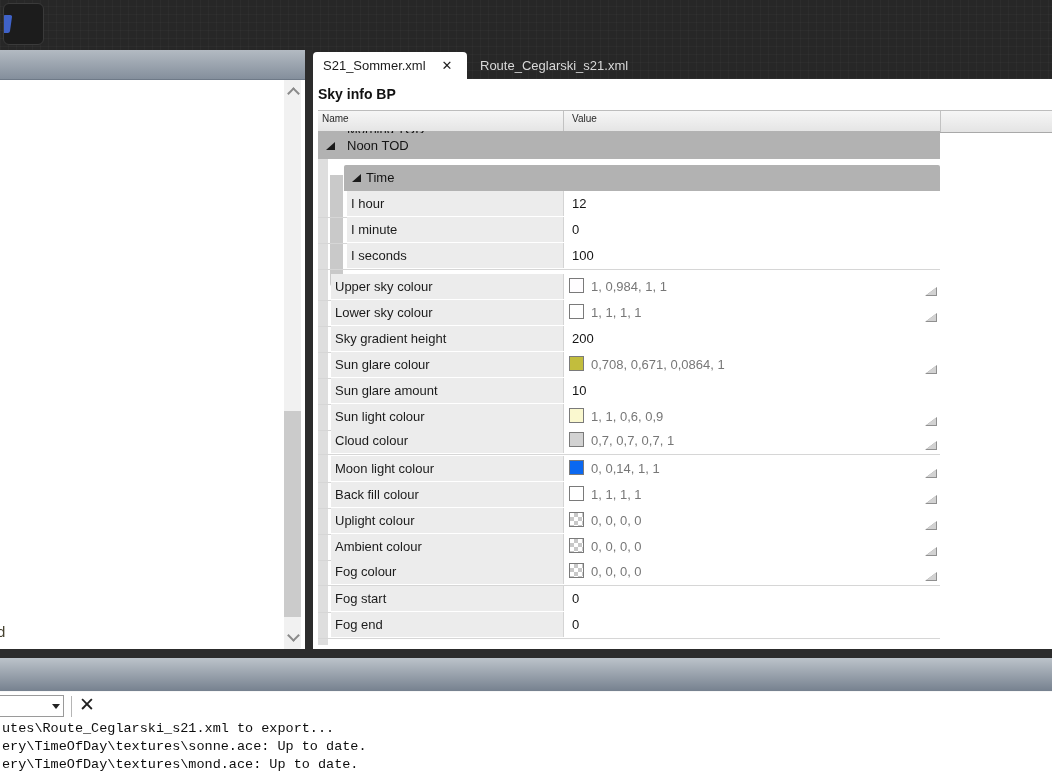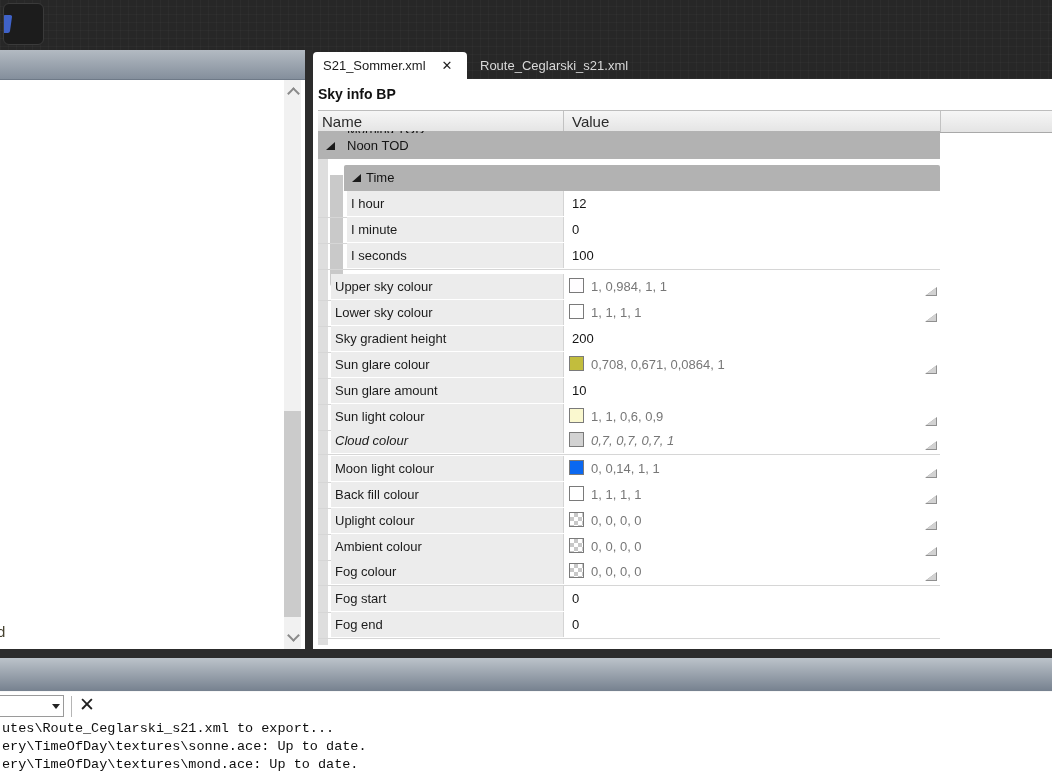--- a/index.html
+++ b/index.html
@@ -39,21 +39,21 @@
   .tab.active .close{margin-left:16px;font-size:13px;color:#222;line-height:1;}
   .tab.inactive{left:466px;background:transparent;color:#d9d9d9;padding:0 14px;}
 
   
   .right-panel{position:absolute;left:313px;top:79px;width:739px;height:570px;background:#fff;
     border-radius:0 0 0 8px;}
   .bp-title{position:absolute;left:318px;top:86px;font-size:14px;font-weight:bold;color:#111;}
 
   .grid-header{position:absolute;left:318px;top:110px;width:734px;height:21px;
     background:linear-gradient(#f6f6f6,#e4e4e4);border-top:1px solid #bdbdbd;border-bottom:1px solid #a9a9a9;}
-  .grid-header .col{position:absolute;top:2px;font-size:15px;color:#2a2a2a;}
+  .grid-header .col{position:absolute;top:2px;font-size:10px;color:#2a2a2a;}
   .grid-header .col.name{left:4px;}
   .grid-header .col.value{left:254px;}
   .grid-header .div1{position:absolute;left:245px;top:0;width:1px;height:21px;background:#c2c2c2;}
   .grid-header .div2{position:absolute;left:622px;top:0;width:1px;height:21px;background:#c2c2c2;}
 
   .grid{position:absolute;left:318px;top:131px;width:623px;height:514px;overflow:hidden;}
   .rail-root{position:absolute;left:0;top:0;width:10px;height:514px;background:#dedede;}
   .rail-noon{position:absolute;left:12px;top:44px;width:13px;height:112px;background:#c9c9c9;
     border-radius:0 0 4px 4px;}
 
@@ -232,21 +232,21 @@
     <div class="g-row prop-row" style="top: 273px;">
       <div class="name-cell" style="left: 13px; width: 232px;">
         <div class="lbl">Sun light colour</div>
       </div>
       <div class="value-cell">
         <div class="swatch" style="background: rgb(250, 248, 207);"></div>
         <div class="val muted" style="left: 27px;">1, 1, 0,6, 0,9</div>
         <div class="grip"></div>
       </div>
     </div>
-    <div class="g-row prop-row" style="top: 297px; font-style: italic;">
+    <div class="g-row prop-row" style="top: 297px;">
       <div class="name-cell" style="left: 13px; width: 232px;">
         <div class="lbl">Cloud colour</div>
       </div>
       <div class="value-cell">
         <div class="swatch" style="background: rgb(210, 210, 210);"></div>
         <div class="val muted" style="left: 27px;">0,7, 0,7, 0,7, 1</div>
         <div class="grip"></div>
       </div>
     </div>
     <div class="g-row prop-row" style="top: 325px;">

